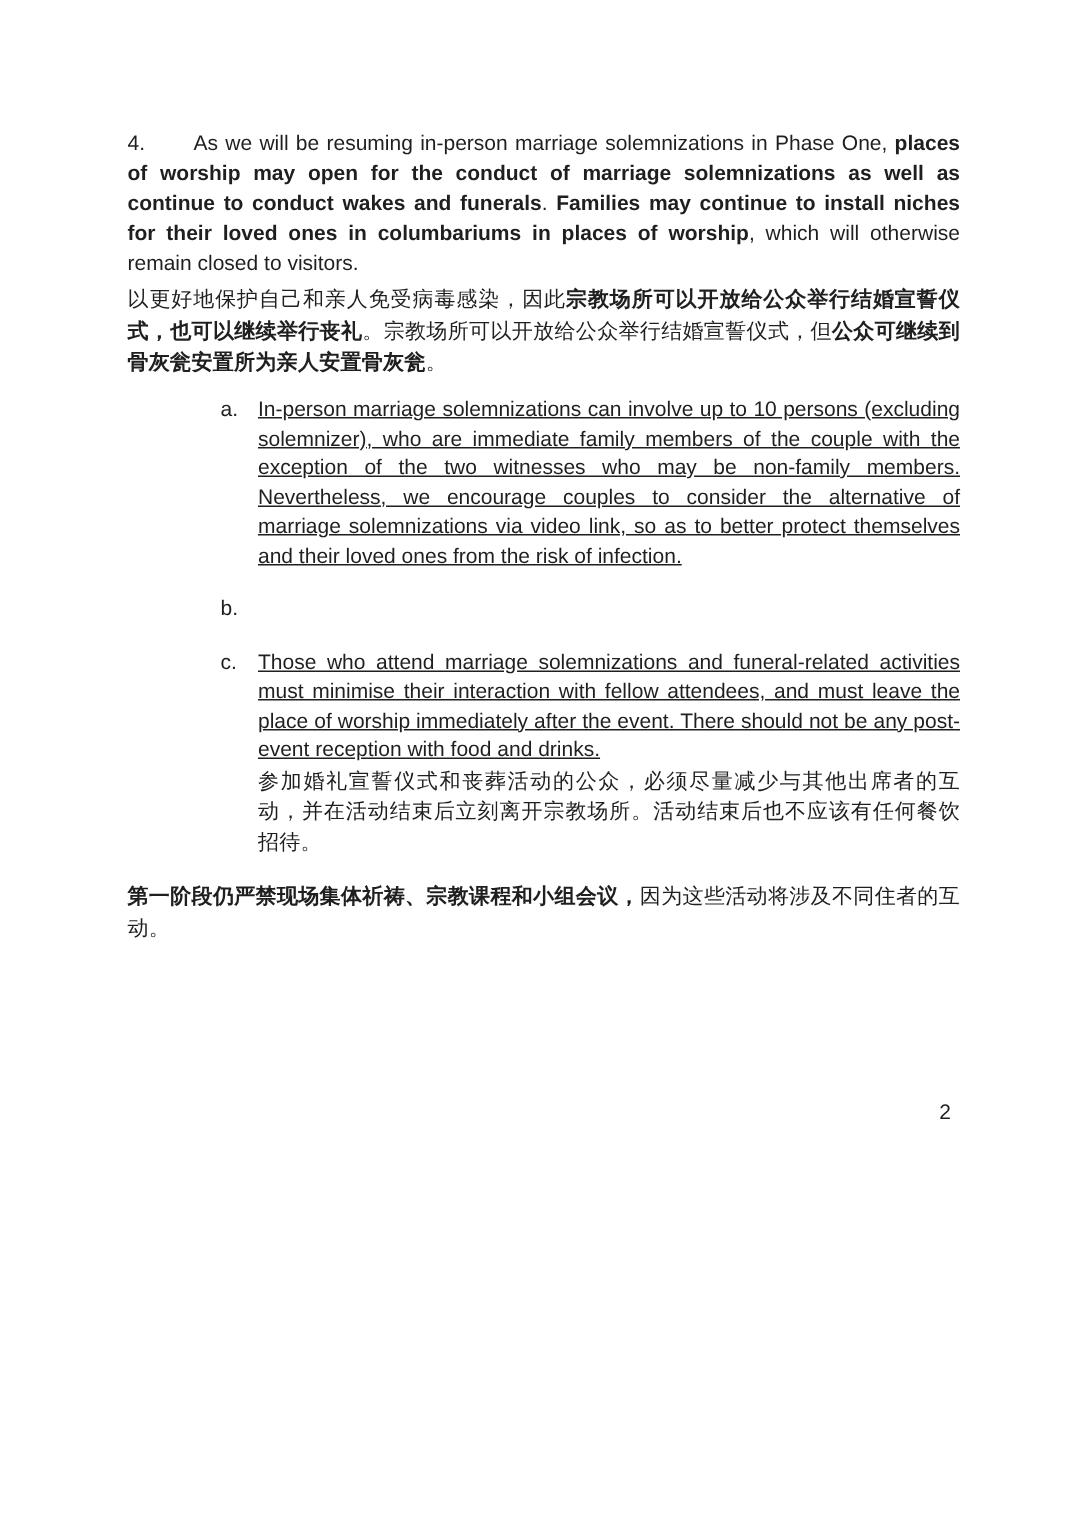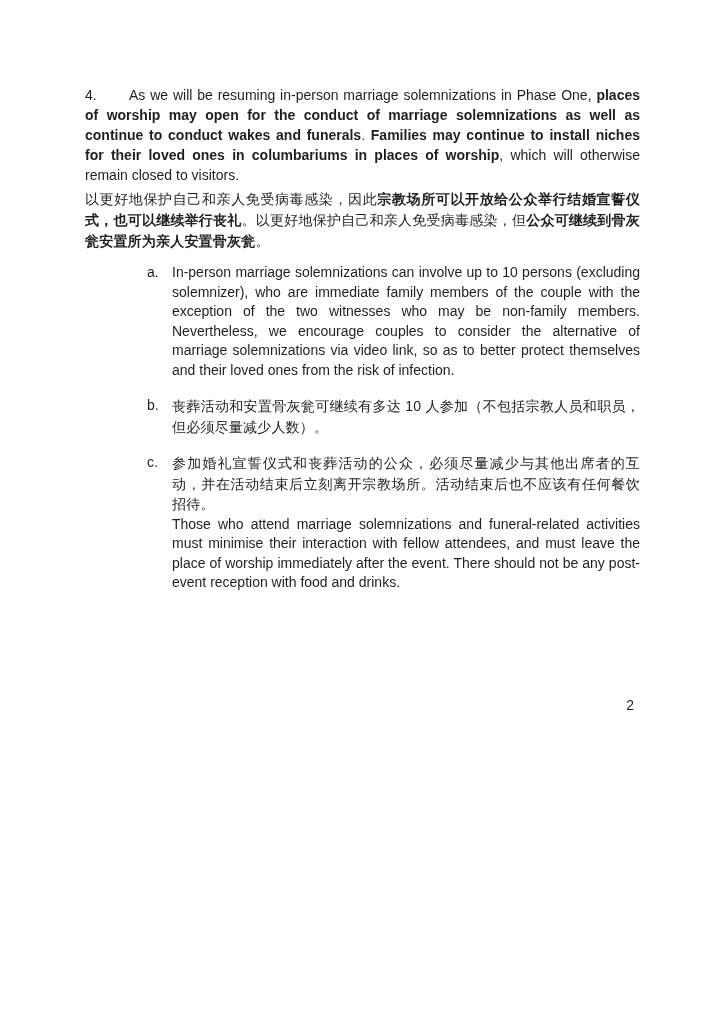--- a/index.html
+++ b/index.html
@@ -43,62 +43,62 @@
     display: flex;
     margin-left: 62px;
     margin-bottom: 16px;
   }
   .item .marker {
     flex: 0 0 25px;
     font-size: 14px;
     line-height: 19.5px;
   }
   .item .body { flex: 1 1 auto; }
-  .item .en { line-height: 19.5px; }
+  .item .en { line-height: 19.5px; text-decoration: underline; }
   .item .zh { line-height: 20.5px; }
   .p5-en { margin-top: 0; }
   .page-number {
     margin-top: 104px;
     text-align: right;
     padding-right: 6px;
     font-size: 14px;
   }
 </style>
 </head>
 <body>
 
 <div class="page">
 
   <p class="para en p4-en"><span class="num">4.</span><span>As we will be resuming in-person marriage solemnizations in Phase One, </span><span class="b">places of worship may open for the conduct of marriage solemnizations as well as continue to conduct wakes and funerals</span><span>. </span><span class="b">Families may continue to install niches for their loved ones in columbariums in places of worship</span><span>, which will otherwise remain closed to visitors.</span></p>
 
-  <p class="para zh p4-zh"><span>以更好地保护自己和亲人免受病毒感染，因此</span><span class="b">宗教场所可以开放给公众举行结婚宣誓仪式，也可以继续举行丧礼</span><span>。以更好地保护自己和亲人免受病毒感染，但</span><span class="b">公众可继续到骨灰瓮安置所为亲人安置骨灰瓮</span><span>。</span></p>
+  <p class="para zh p4-zh"><span>以更好地保护自己和亲人免受病毒感染，因此</span><span class="b">宗教场所可以开放给公众举行结婚宣誓仪式，也可以继续举行丧礼</span><span>。宗教场所可以开放给公众举行结婚宣誓仪式，但</span><span class="b">公众可继续到骨灰瓮安置所为亲人安置骨灰瓮</span><span>。</span></p>
 
   <div class="sub-list">
 
     <div class="item">
       <div class="marker">a.</div>
       <div class="body">
         <div class="para en">In-person marriage solemnizations can involve up to 10 persons (excluding solemnizer), who are immediate family members of the couple with the exception of the two witnesses who may be non-family members. Nevertheless, we encourage couples to consider the alternative of marriage solemnizations via video link, so as to better protect themselves and their loved ones from the risk of infection.</div>
       </div>
     </div>
 
     <div class="item">
       <div class="marker">b.</div>
       <div class="body">
-        <div class="para zh">丧葬活动和安置骨灰瓮可继续有多达 10 人参加（不包括宗教人员和职员，但必须尽量减少人数）。</div>
       </div>
     </div>
 
     <div class="item">
       <div class="marker">c.</div>
       <div class="body">
+        <div class="para en">Those who attend marriage solemnizations and funeral-related activities must minimise their interaction with fellow attendees, and must leave the place of worship immediately after the event. There should not be any post-event reception with food and drinks.</div>
         <div class="para zh">参加婚礼宣誓仪式和丧葬活动的公众，必须尽量减少与其他出席者的互动，并在活动结束后立刻离开宗教场所。活动结束后也不应该有任何餐饮招待。</div>
-        <div class="para en">Those who attend marriage solemnizations and funeral-related activities must minimise their interaction with fellow attendees, and must leave the place of worship immediately after the event. There should not be any post-event reception with food and drinks.</div>
       </div>
     </div>
 
   </div>
 
 
+  <p class="para zh"><span class="b">第一阶段仍严禁现场集体祈祷、宗教课程和小组会议，</span><span>因为这些活动将涉及不同住者的互动。</span></p>
 
   <div class="page-number">2</div>
 
 </div>
 
 </body></html>

